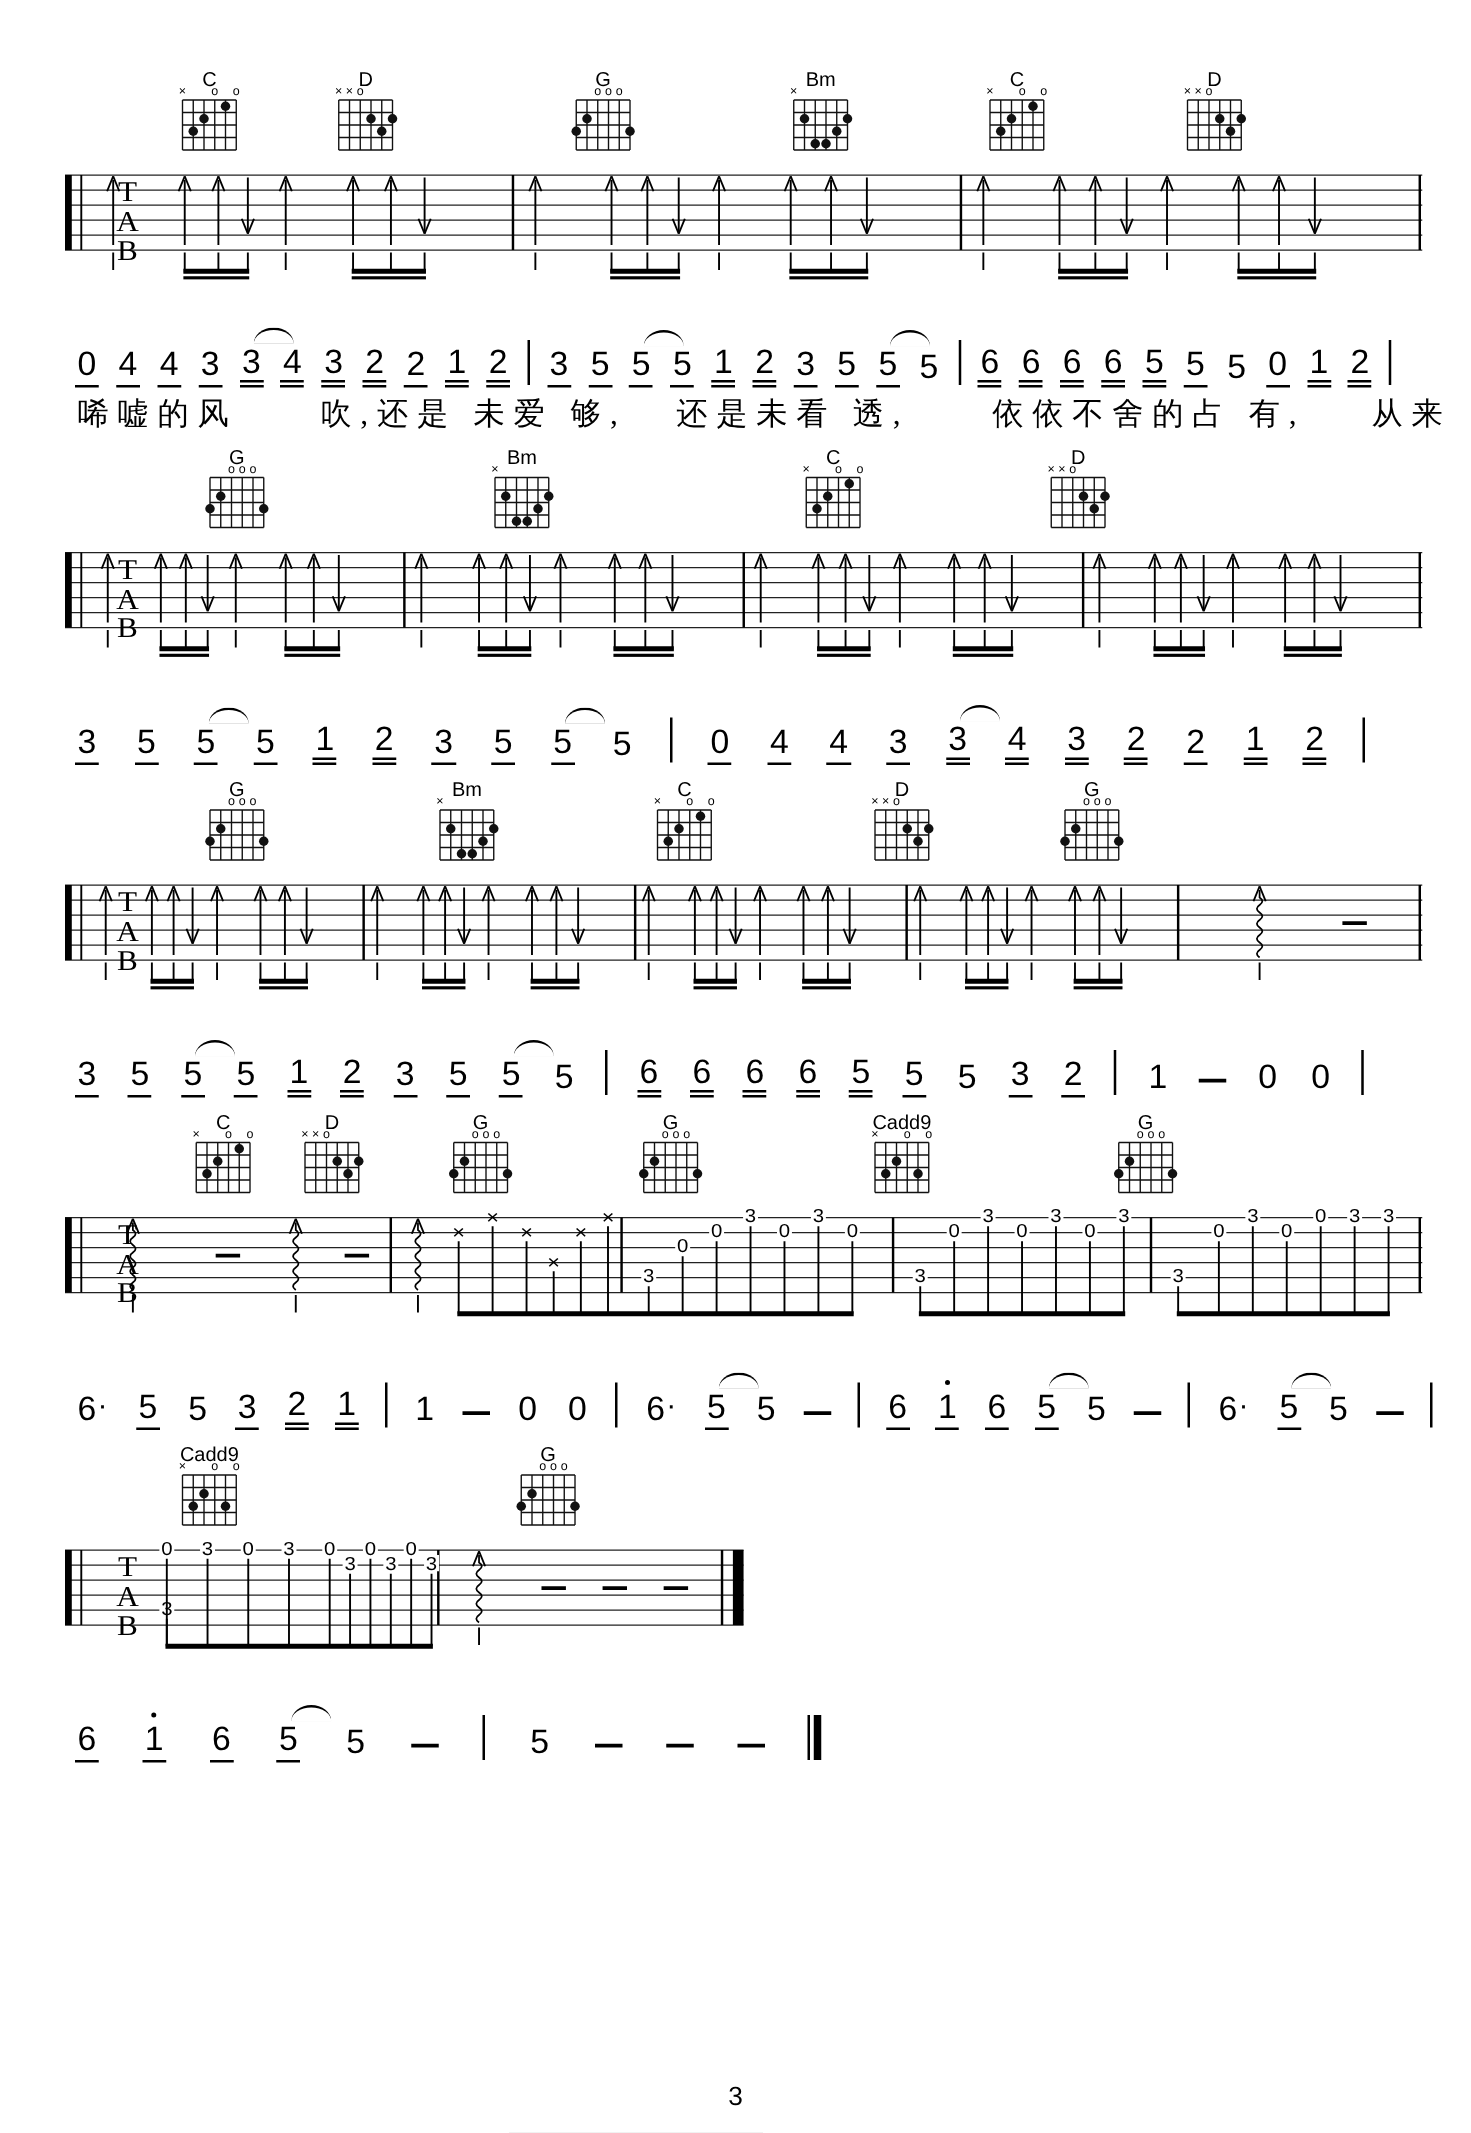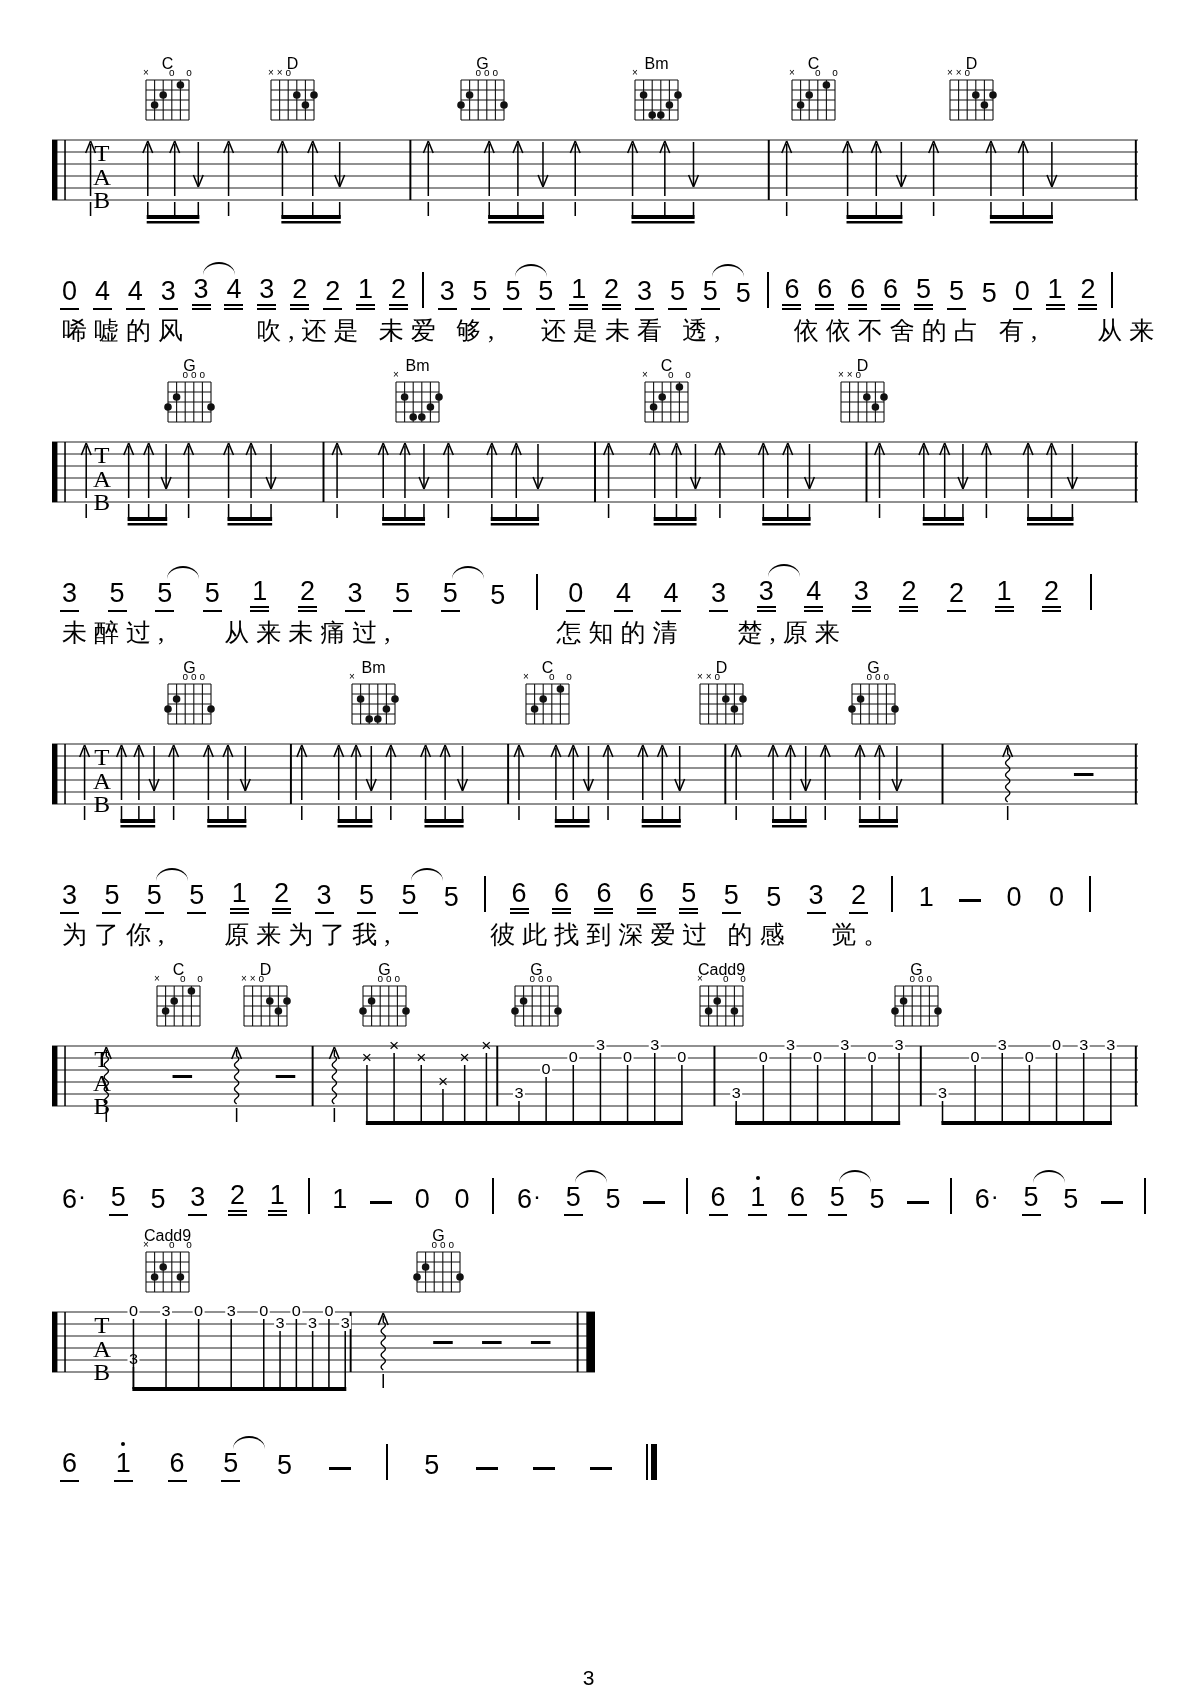--- a/index.html
+++ b/index.html
@@ -600,21 +600,20 @@
           <span class="mn u1">3</span>
           <span class="mn u2">3<i class="arc"></i></span>
           <span class="mn u2">4</span>
           <span class="mn u2">3</span>
           <span class="mn u2">2</span>
           <span class="mn u1">2</span>
           <span class="mn u2">1</span>
           <span class="mn u2">2</span>
           <span class="mbar"></span>
         </div>
-        <div class="lyrics">未醉过,    从来未痛过,            怎知的清    楚,原来</div>
       </section>
       <section class="system">
         <div class="chordrow">
           <svg class="chord" style="left:10%" width="58" height="72">
     <text x="28.5" y="15" class="cname">G</text>
             <line x1="7" y1="26" x2="7" y2="66"></line>
             <line x1="15.6" y1="26" x2="15.6" y2="66"></line>
             <line x1="24.2" y1="26" x2="24.2" y2="66"></line>
             <line x1="32.8" y1="26" x2="32.8" y2="66"></line>
             <line x1="41.4" y1="26" x2="41.4" y2="66"></line>
@@ -902,21 +901,20 @@
           <span class="mn">5</span>
           <span class="mn u1">3</span>
           <span class="mn u1">2</span>
           <span class="mbar"></span>
           <span class="mn">1</span>
           <span class="mdash"></span>
           <span class="mn">0</span>
           <span class="mn">0</span>
           <span class="mbar"></span>
         </div>
-        <div class="lyrics">为了你,    原来为了我,       彼此找到深爱过 的感   觉。</div>
       </section>
       <section class="system">
         <div class="chordrow">
           <svg class="chord" style="left:9%" width="58" height="72">
     <text x="28.5" y="15" class="cname">C</text>
             <line x1="7" y1="26" x2="7" y2="66"></line>
             <line x1="15.6" y1="26" x2="15.6" y2="66"></line>
             <line x1="24.2" y1="26" x2="24.2" y2="66"></line>
             <line x1="32.8" y1="26" x2="32.8" y2="66"></line>
             <line x1="41.4" y1="26" x2="41.4" y2="66"></line>

